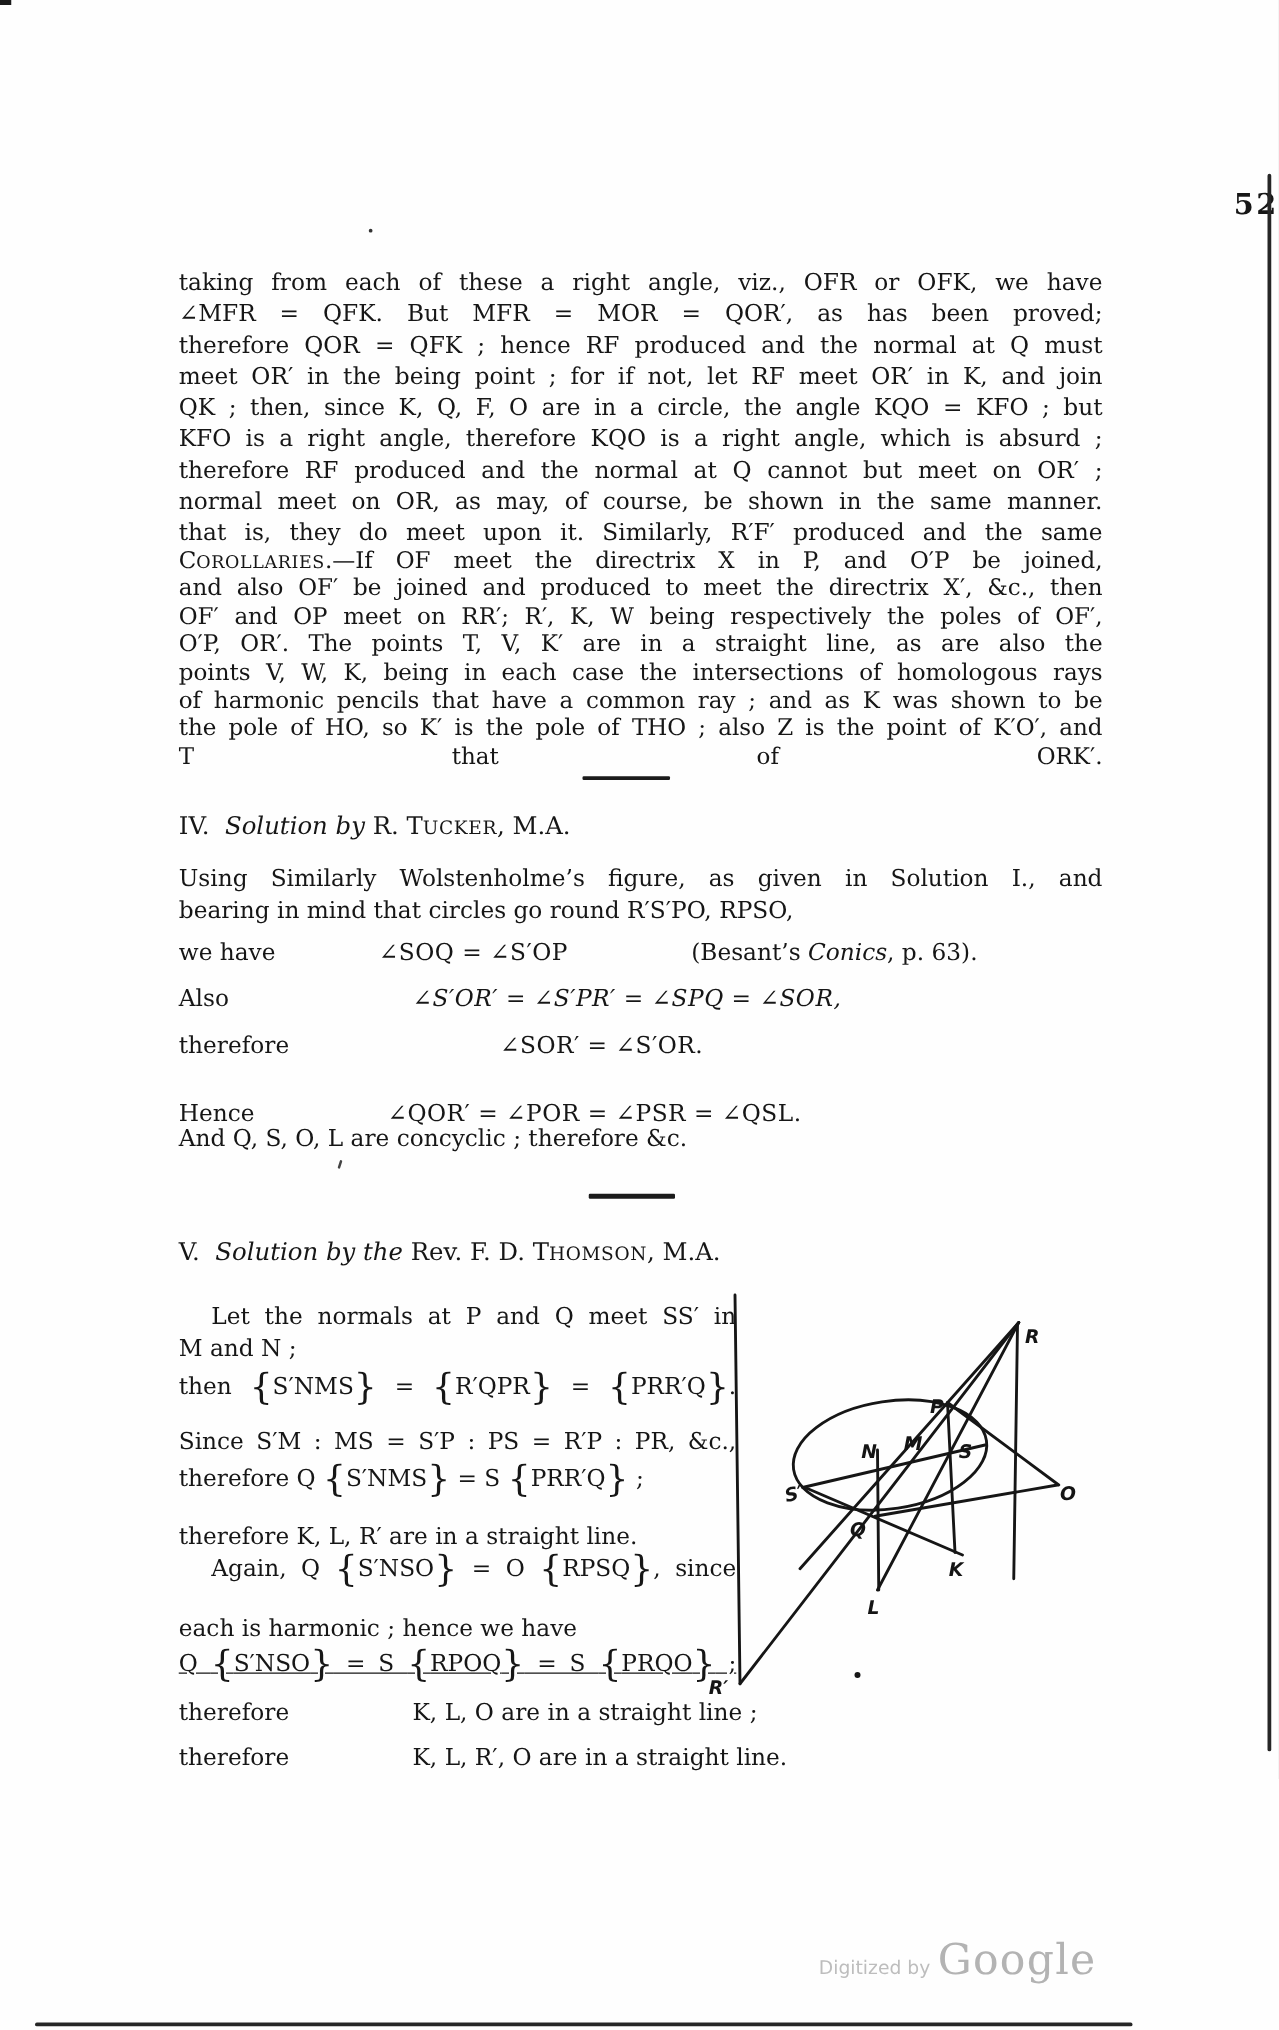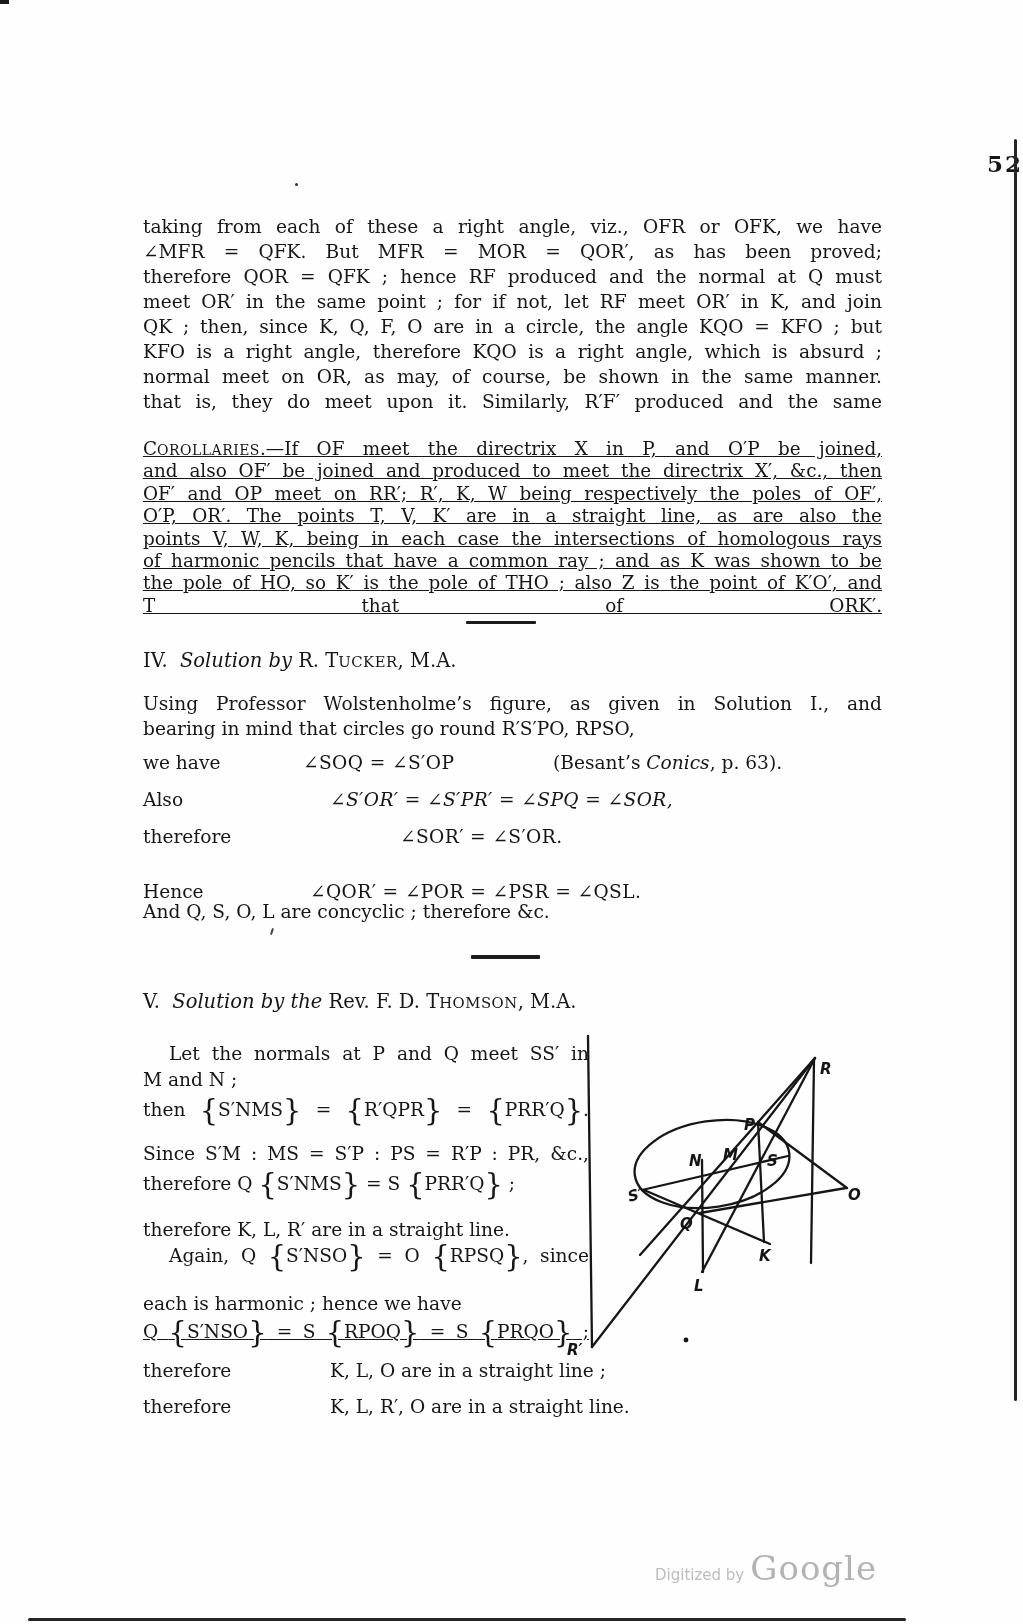--- a/index.html
+++ b/index.html
@@ -2,21 +2,21 @@
 <html><head>
 <meta charset="utf-8">
 <style>
   html,body{margin:0;padding:0;background:#e8e8e8;}
   #page{position:relative;width:1023px;height:1624px;background:#fefefe;overflow:hidden;
         font-family:"DejaVu Serif","Liberation Serif",serif;color:#161616;}
   .abs{position:absolute;}
   #pagenum{left:0;top:150px;width:1023px;text-align:right;font-size:23px;font-weight:bold;letter-spacing:2px;}
   .para{left:143px;width:739px;font-size:18.6px;}
   .jline{text-align:justify;text-align-last:justify;height:25px;line-height:25px;white-space:normal;}
-  .p2line{height:22.4px;line-height:22.4px;text-decoration:underline;}
+  .p2line{height:22.4px;line-height:22.4px;}
   #para1{top:214px;}
   #para2{top:438px;font-size:18.4px;}
   .sc{font-size:0.76em;letter-spacing:0.5px;}
   .rule{background:#1b1b1b;height:3px;border-radius:1px;}
   #rule1{left:466px;top:621px;width:70px;}
   #rule2{left:471px;top:955px;width:69px;height:3.5px;}
   .heading{left:143px;width:739px;text-align:left;font-size:19.5px;}
   #head4{top:649px;}
   #head5{top:990px;}
   .it{font-style:italic;}
@@ -56,23 +56,24 @@
 <body>
 
 <div id="page">
 
   <div id="pagenum" class="abs">52</div>
 
   <div id="para1" class="abs para">
       <div class="jline">taking from each of these a right angle, viz., OFR or OFK, we have</div>
       <div class="jline">∠MFR = QFK.  But  MFR = MOR = QOR′,  as has been proved;</div>
       <div class="jline">therefore  QOR = QFK ;  hence RF produced and the normal at Q must</div>
-      <div class="jline">meet OR′ in the same point ;  for if not, let RF  meet  OR′ in  K,  and join</div>
+      <div class="jline">meet OR′ in the being point ;  for if not, let RF  meet  OR′ in  K,  and join</div>
       <div class="jline">QK ;  then, since K, Q, F, O are in a circle, the angle  KQO = KFO ;  but</div>
       <div class="jline">KFO is a right angle, therefore KQO is a right  angle,  which  is  absurd ;</div>
+      <div class="jline">therefore RF produced and the normal at Q cannot but meet on OR′ ;</div>
       <div class="jline">normal meet on OR, as may, of course, be shown in the same manner.</div>
       <div class="jline">that is,  they do meet upon it.   Similarly,  R′F′  produced  and  the  same</div>
     </div>
 
   <div id="para2" class="abs para">
     <div class="jline p2line"><span>C</span><span class="sc">OROLLARIES</span><span>.—If OF meet the directrix X in  P,  and  O′P  be  joined,</span></div>
     <div>
         <div class="jline p2line">and also OF′ be joined and produced to meet  the  directrix  X′,  &amp;c.,  then</div>
         <div class="jline p2line">OF′ and OP meet on RR′;  R′, K, W  being respectively the poles of OF′,</div>
         <div class="jline p2line">O′P, OR′.   The points T, V, K′ are in a  straight  line,  as  are  also  the</div>
@@ -83,21 +84,21 @@
       </div>
   </div>
 
   <div id="rule1" class="abs rule"></div>
 
   <div id="head4" class="abs heading">
     <span>IV.</span>&nbsp;&nbsp;<span class="it">Solution by</span><span> R. T</span><span class="sc">UCKER</span><span>, M.A.</span>
   </div>
 
   <div id="para3" class="abs para">
-    <div class="jline">Using  Professor  Wolstenholme’s  figure,  as  given  in  Solution  I.,  and</div>
+    <div class="jline">Using  Similarly  Wolstenholme’s  figure,  as  given  in  Solution  I.,  and</div>
     <div class="jline l2">bearing in mind that circles go round R′S′PO, RPSO,</div>
   </div>
 
   <div id="eqr1" class="abs eqrow">
     <span class="eqlabel">we have</span>
     <span class="eqf">∠SOQ = ∠S′OP</span>
     <span id="eqref"><span>(Besant’s </span><span class="it">Conics</span><span>, p. 63).</span></span>
   </div>
   <div id="eqr2" class="abs eqrow">
     <span class="eqlabel">Also</span>

